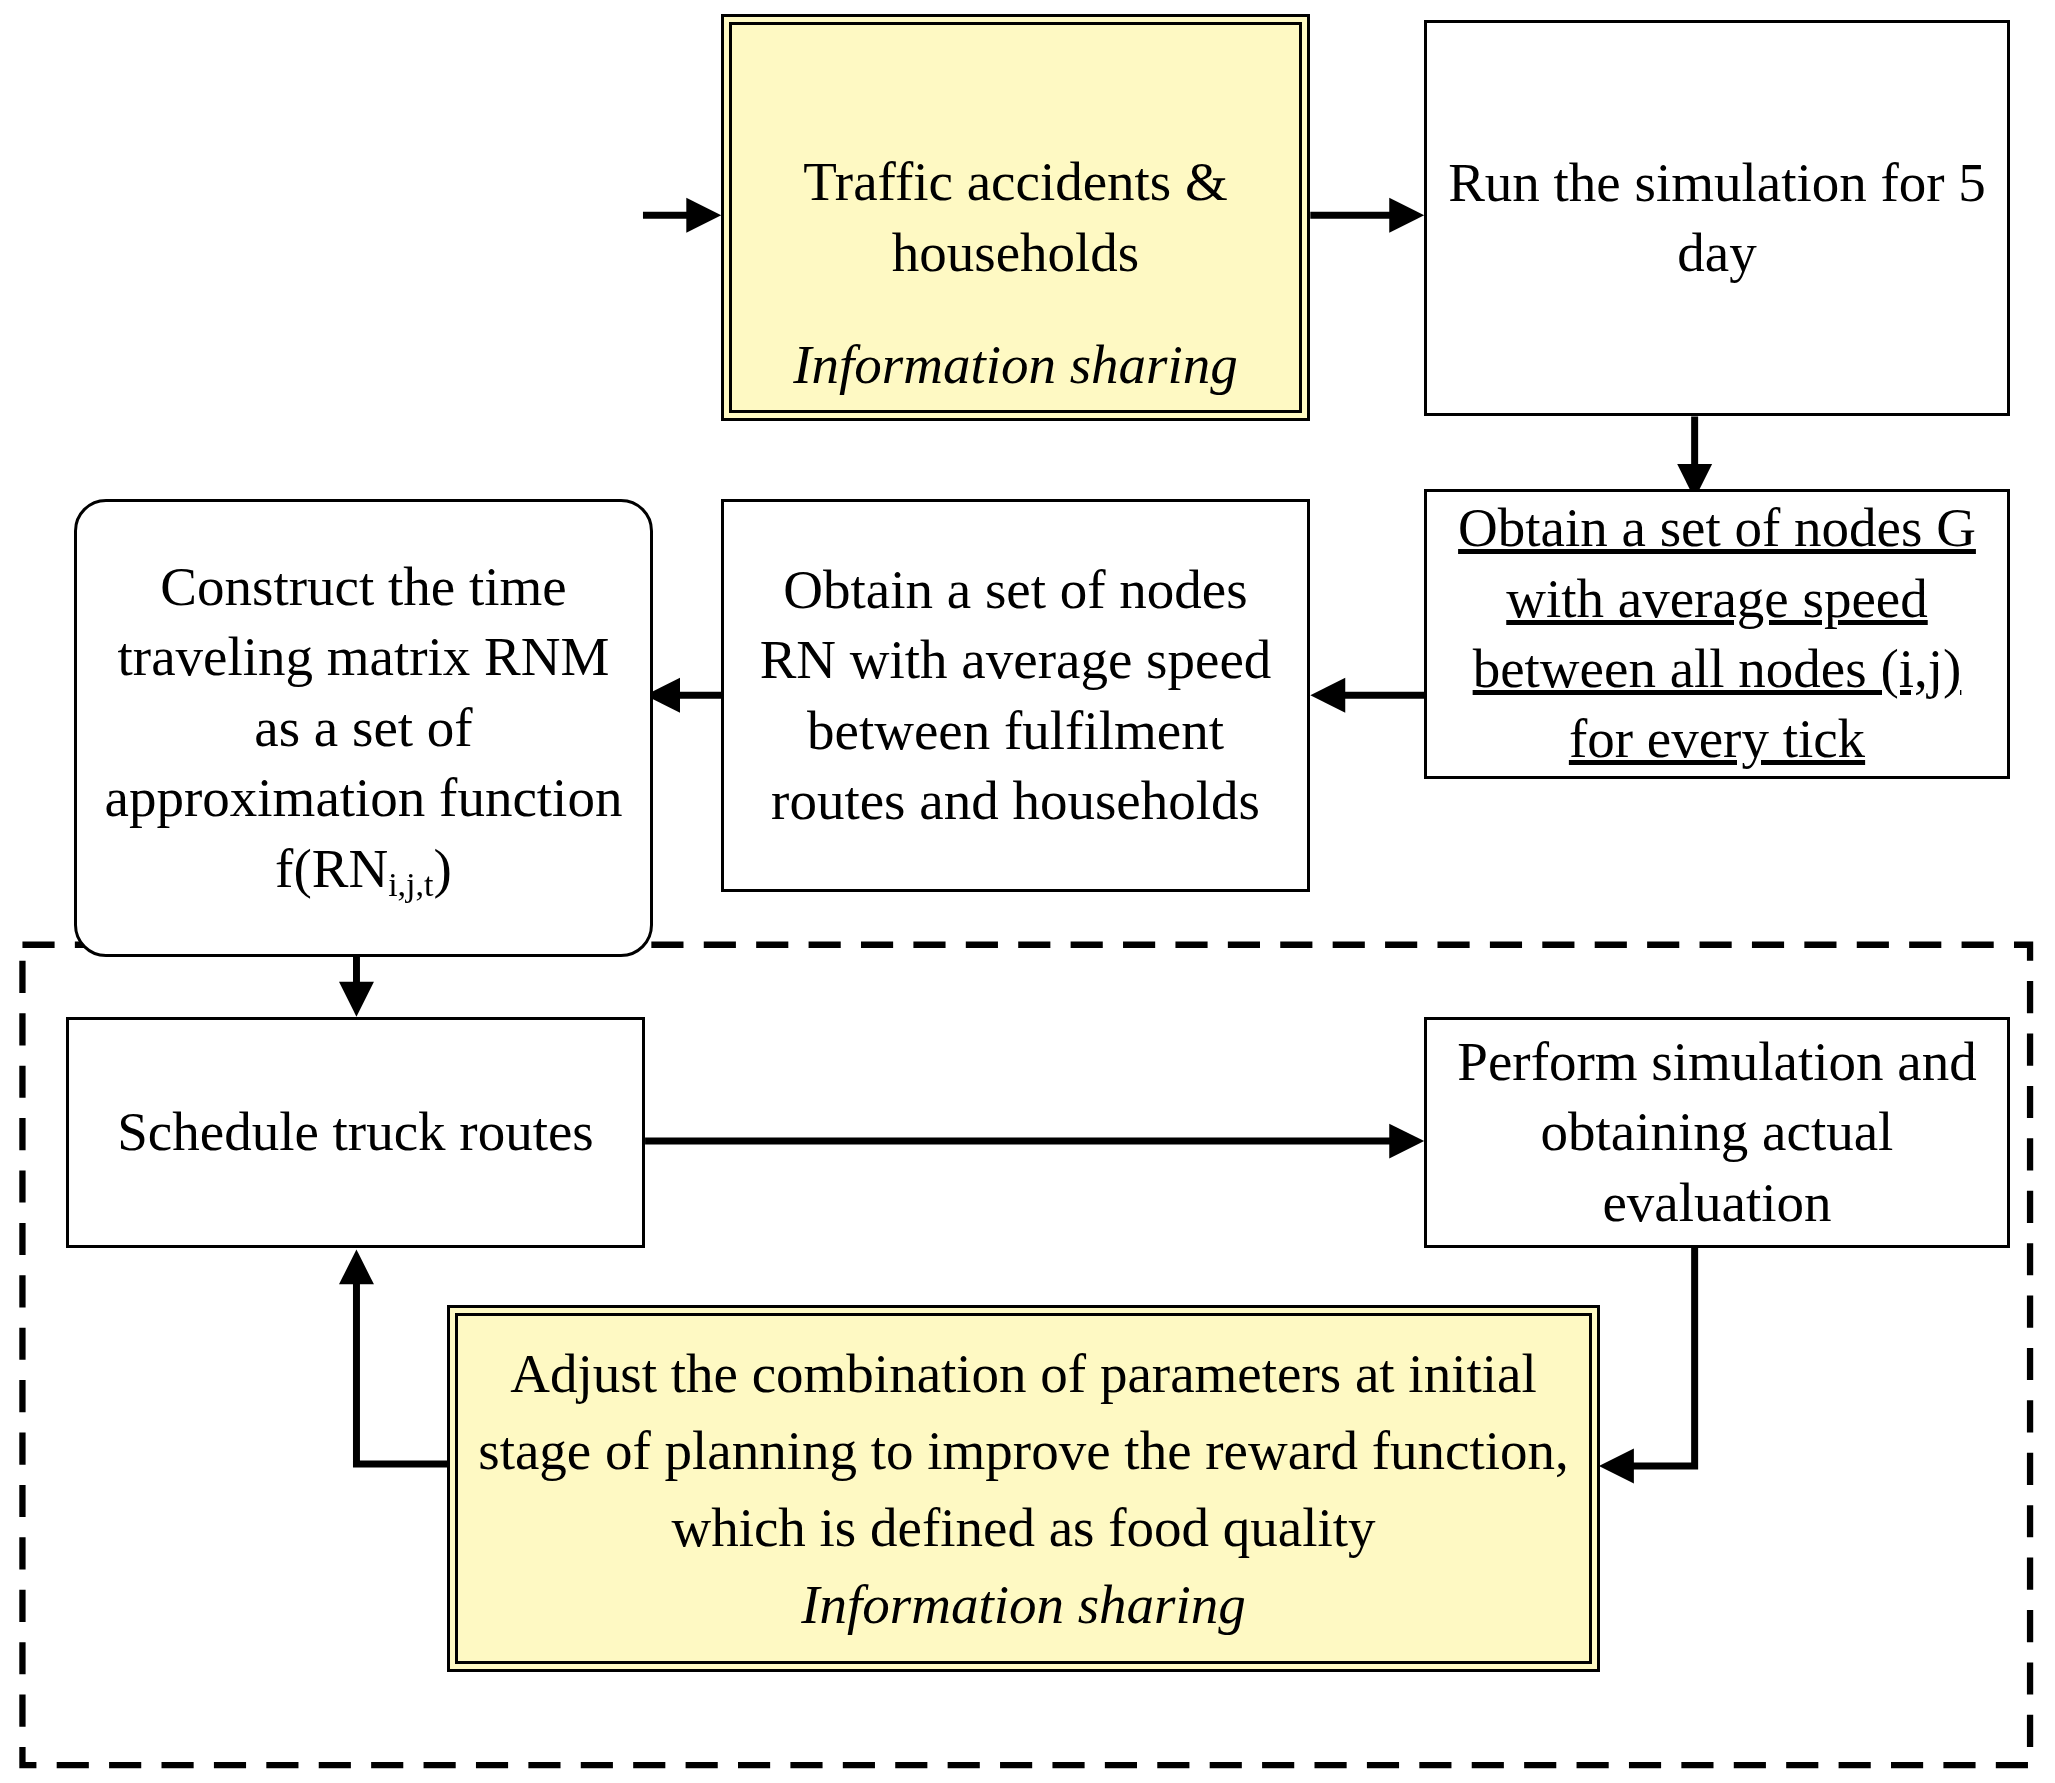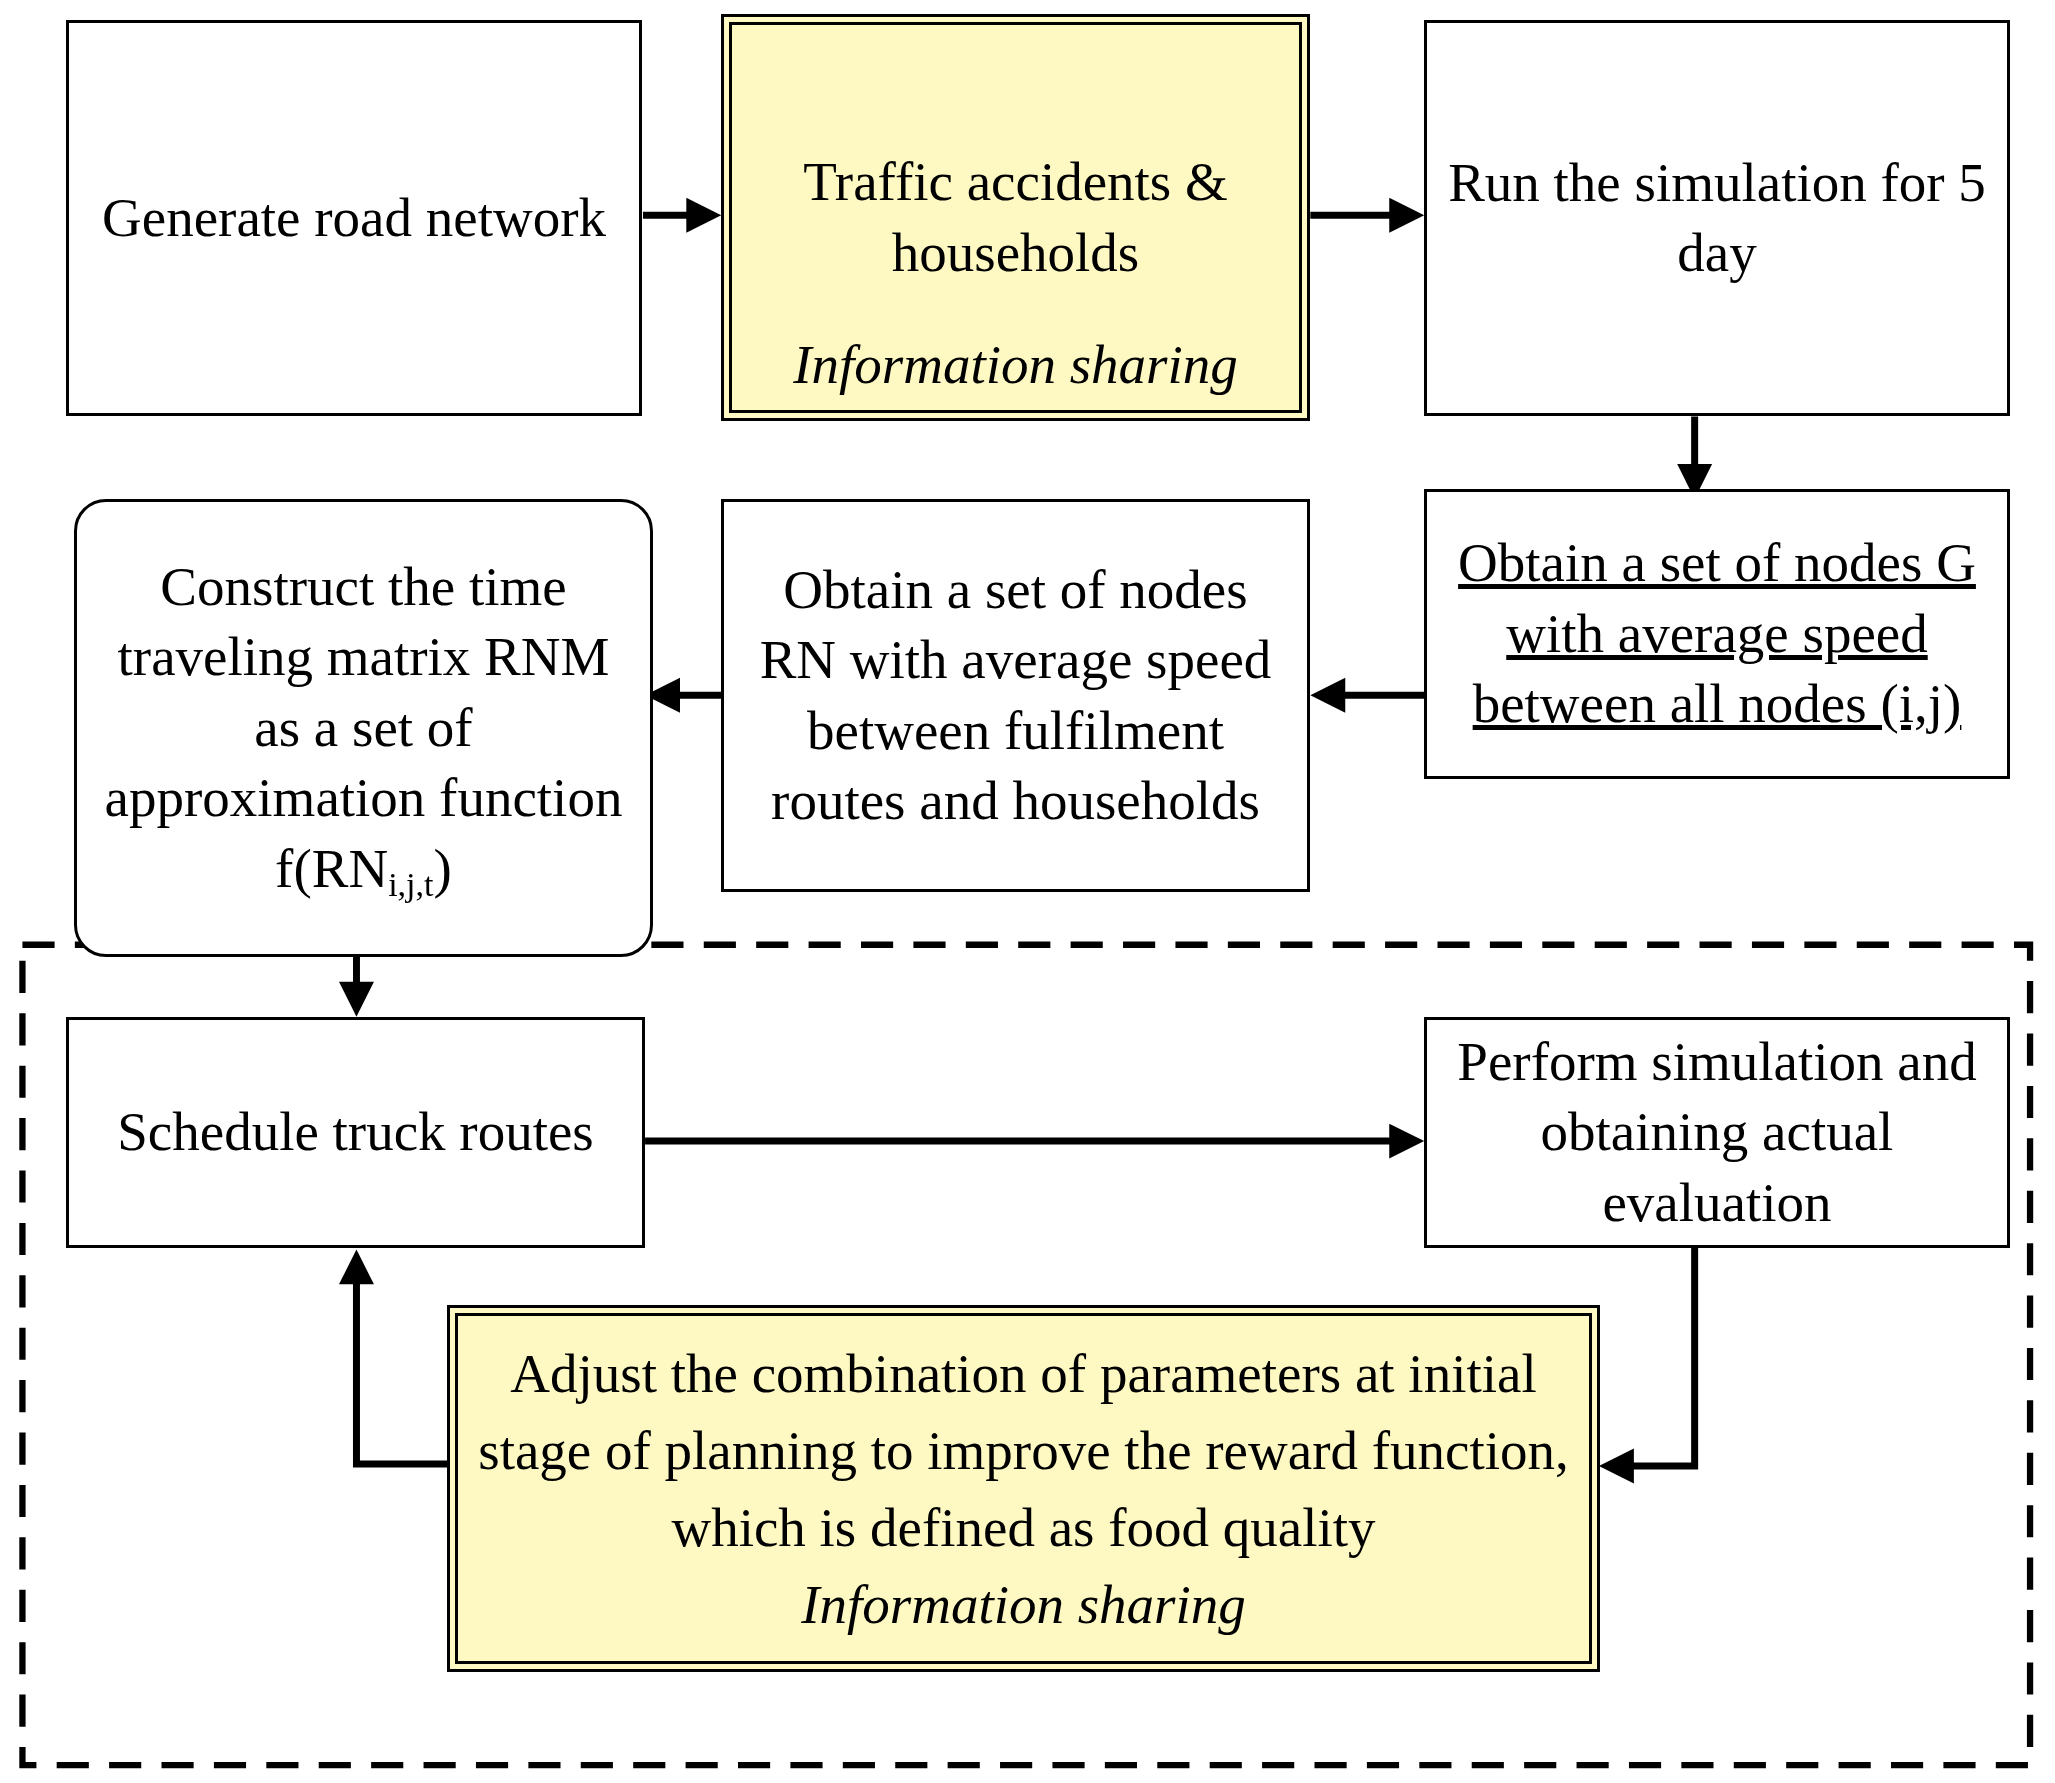--- a/index.html
+++ b/index.html
@@ -99,23 +99,20 @@
       <polyline points="2425,1786 2425,2098 2334,2098" fill="none" stroke="#000" stroke-width="10"></polyline>
       <polygon points="2288,2098 2338,2073 2338,2123" fill="#000"></polygon>
     </g>
 
     <g>
       <polyline points="640,2095 510,2095 510,1834" fill="none" stroke="#000" stroke-width="10"></polyline>
       <polygon points="510,1788 485,1838 535,1838" fill="#000"></polygon>
     </g>
   </svg>
 
-  <div class="box" style="left:66px; top:20px; width:576px; height:396px;">
-    <div>Generate road network</div>
-  </div>
 
   <div class="dbox" style="left:721px; top:14px; width:589px; height:407px;">
     <div class="dbox-inner">
       <div>Traffic accidents &amp;</div>
       <div>households</div>
       <div class="note-bottom">Information sharing</div>
     </div>
   </div>
 
   <div class="box" style="left:1424px; top:20px; width:586px; height:396px;">
@@ -137,20 +134,21 @@
     <div>Obtain a set of nodes</div>
     <div>RN with average speed</div>
     <div>between fulfilment</div>
     <div>routes and households</div>
   </div>
 
   <div class="box" style="left:1424px; top:489px; width:586px; height:290px;text-decoration:underline;">
     <div>Obtain a set of nodes G</div>
     <div>with average speed</div>
     <div>between all nodes (i,j)</div>
+    <div>for every tick</div>
   </div>
 
   <div class="box" style="left:66px; top:1017px; width:579px; height:231px;">
     <div>Schedule truck routes</div>
   </div>
 
   <div class="box" style="left:1424px; top:1017px; width:586px; height:231px;">
     <div>Perform simulation and</div>
     <div>obtaining actual</div>
     <div>evaluation</div>

